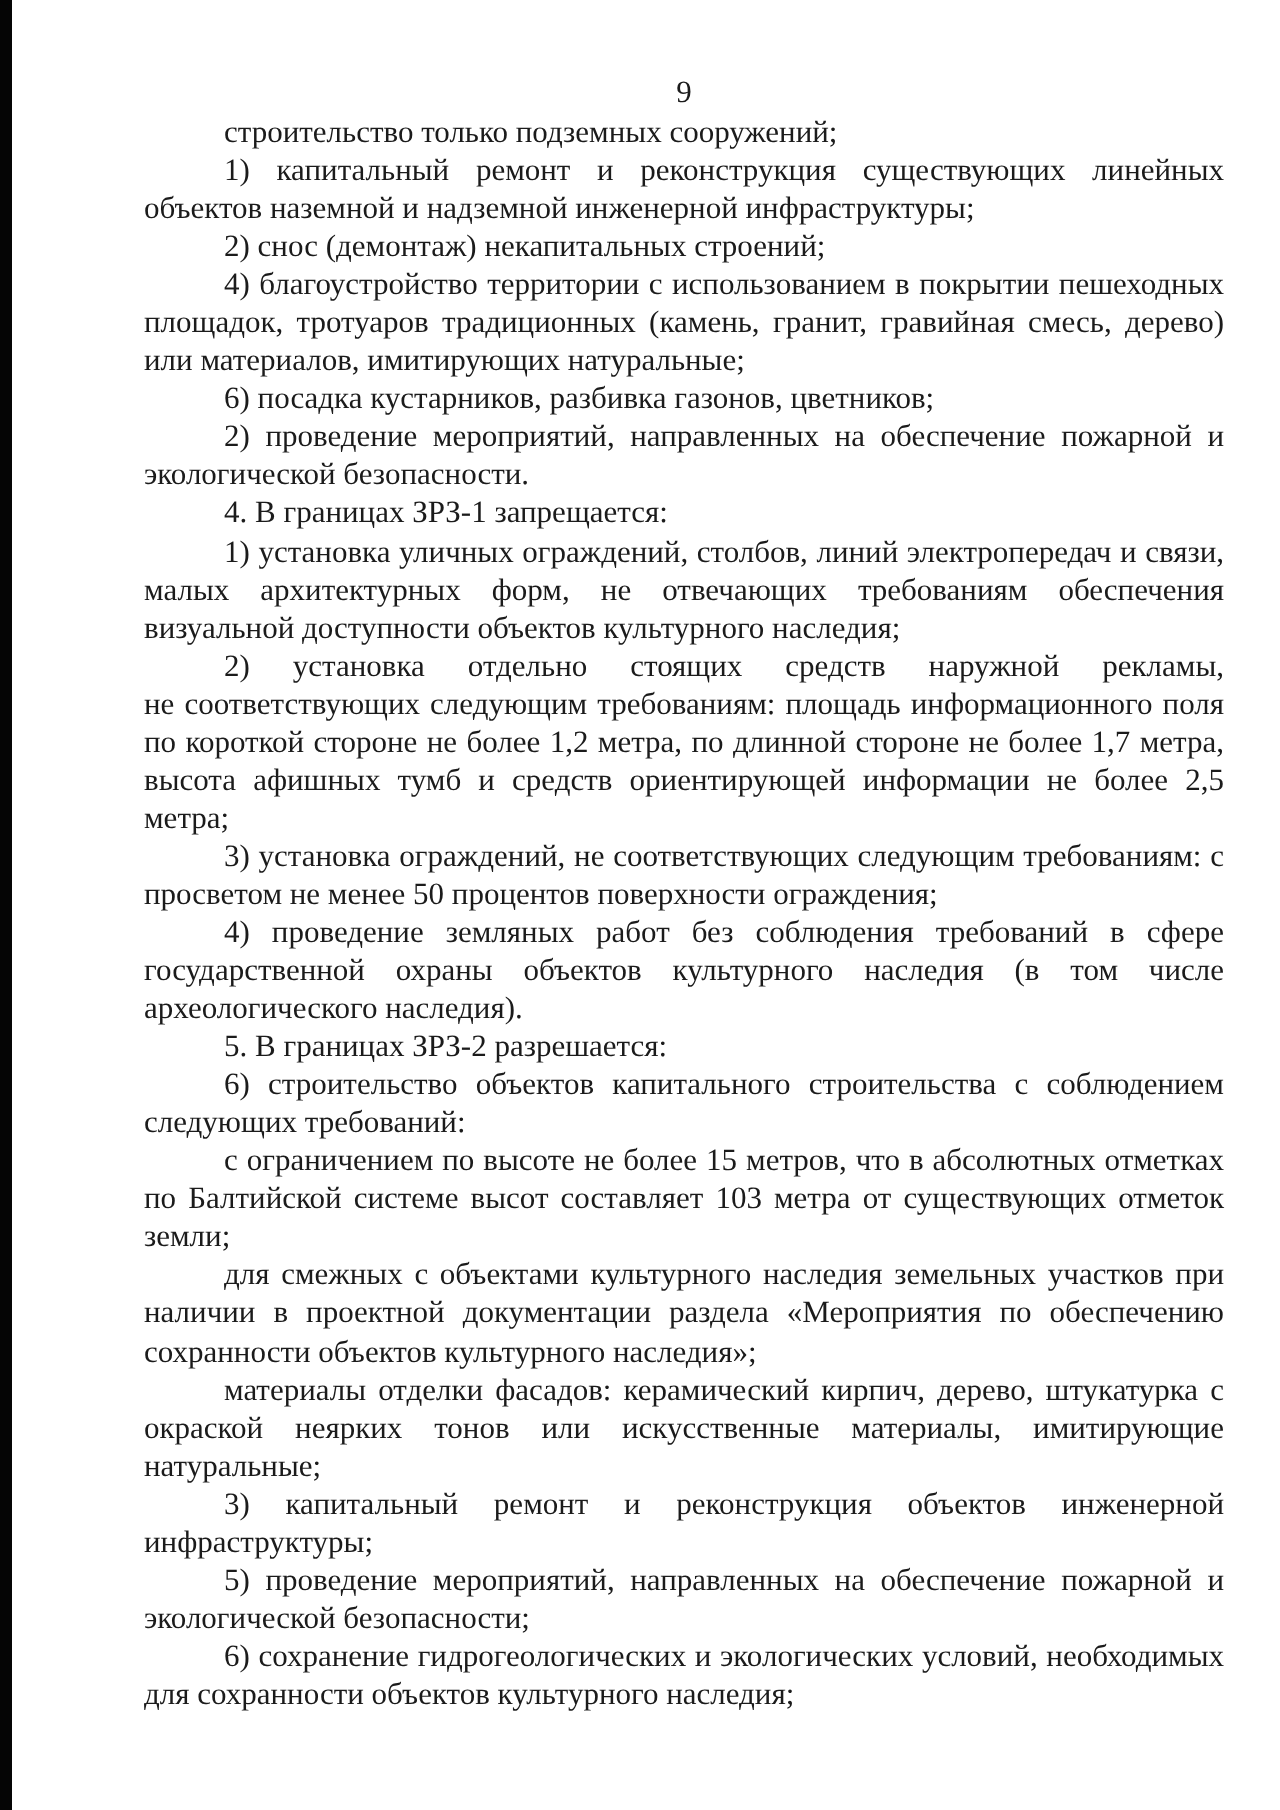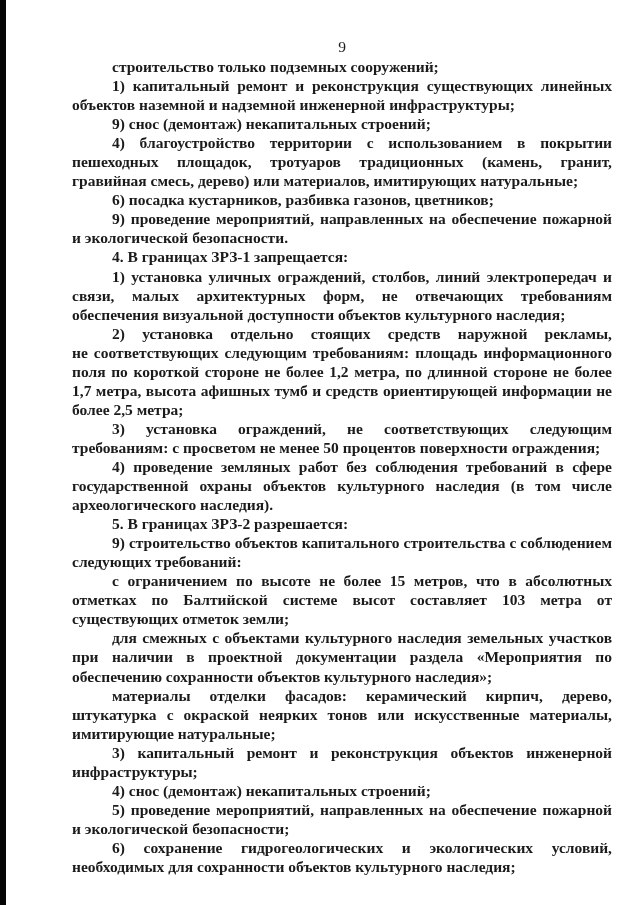--- a/index.html
+++ b/index.html
@@ -42,44 +42,42 @@
     width: 540px;
     font-size: 15.5px;
     line-height: 19.05px;
     text-align: justify;
     hyphens: none;
   }
   .content p {
     margin: 0;
     padding: 0;
     text-indent: 40px;
-    font-weight: bold;
   }
 </style>
 </head>
 <body>
 
 <div class="page">
   <div class="edge-bar"></div>
   <div class="page-number">9</div>
   <div class="content" id="content">
       <p>строительство только подземных сооружений;</p>
       <p>1) капитальный ремонт и реконструкция существующих линейных объектов наземной и надземной инженерной инфраструктуры;</p>
-      <p>9) снос (демонтаж) некапитальных строений;</p>
+      <p>2) снос (демонтаж) некапитальных строений;</p>
       <p>4) благоустройство территории с использованием в покрытии пешеходных площадок, тротуаров традиционных (камень, гранит, гравийная смесь, дерево) или материалов, имитирующих натуральные;</p>
       <p>6) посадка кустарников, разбивка газонов, цветников;</p>
-      <p>9) проведение мероприятий, направленных на обеспечение пожарной и экологической безопасности.</p>
+      <p>2) проведение мероприятий, направленных на обеспечение пожарной и экологической безопасности.</p>
       <p>4. В границах ЗРЗ-1 запрещается:</p>
       <p>1) установка уличных ограждений, столбов, линий электропередач и связи, малых архитектурных форм, не отвечающих требованиям обеспечения визуальной доступности объектов культурного наследия;</p>
       <p>2) установка отдельно стоящих средств наружной рекламы, не&nbsp;соответствующих следующим требованиям: площадь информационного поля по короткой стороне не более 1,2 метра, по длинной стороне не более 1,7 метра, высота афишных тумб и средств ориентирующей информации не более 2,5 метра;</p>
       <p>3) установка ограждений, не соответствующих следующим требованиям: с просветом не менее 50 процентов поверхности ограждения;</p>
       <p>4) проведение земляных работ без соблюдения требований в сфере государственной охраны объектов культурного наследия (в том числе археологического наследия).</p>
       <p>5. В границах ЗРЗ-2 разрешается:</p>
-      <p>9) строительство объектов капитального строительства с соблюдением следующих требований:</p>
+      <p>6) строительство объектов капитального строительства с соблюдением следующих требований:</p>
       <p>с ограничением по высоте не более 15 метров, что в абсолютных отметках по Балтийской системе высот составляет 103 метра от существующих отметок земли;</p>
       <p>для смежных с объектами культурного наследия земельных участков при наличии в проектной документации раздела «Мероприятия по обеспечению сохранности объектов культурного наследия»;</p>
       <p>материалы отделки фасадов: керамический кирпич, дерево, штукатурка с окраской неярких тонов или искусственные материалы, имитирующие натуральные;</p>
       <p>3) капитальный ремонт и реконструкция объектов инженерной инфраструктуры;</p>
-      <p>4) снос (демонтаж) некапитальных строений;</p>
       <p>5) проведение мероприятий, направленных на обеспечение пожарной и экологической безопасности;</p>
       <p>6) сохранение гидрогеологических и экологических условий, необходимых для сохранности объектов культурного наследия;</p>
     </div>
 </div>
 
 </body></html>

